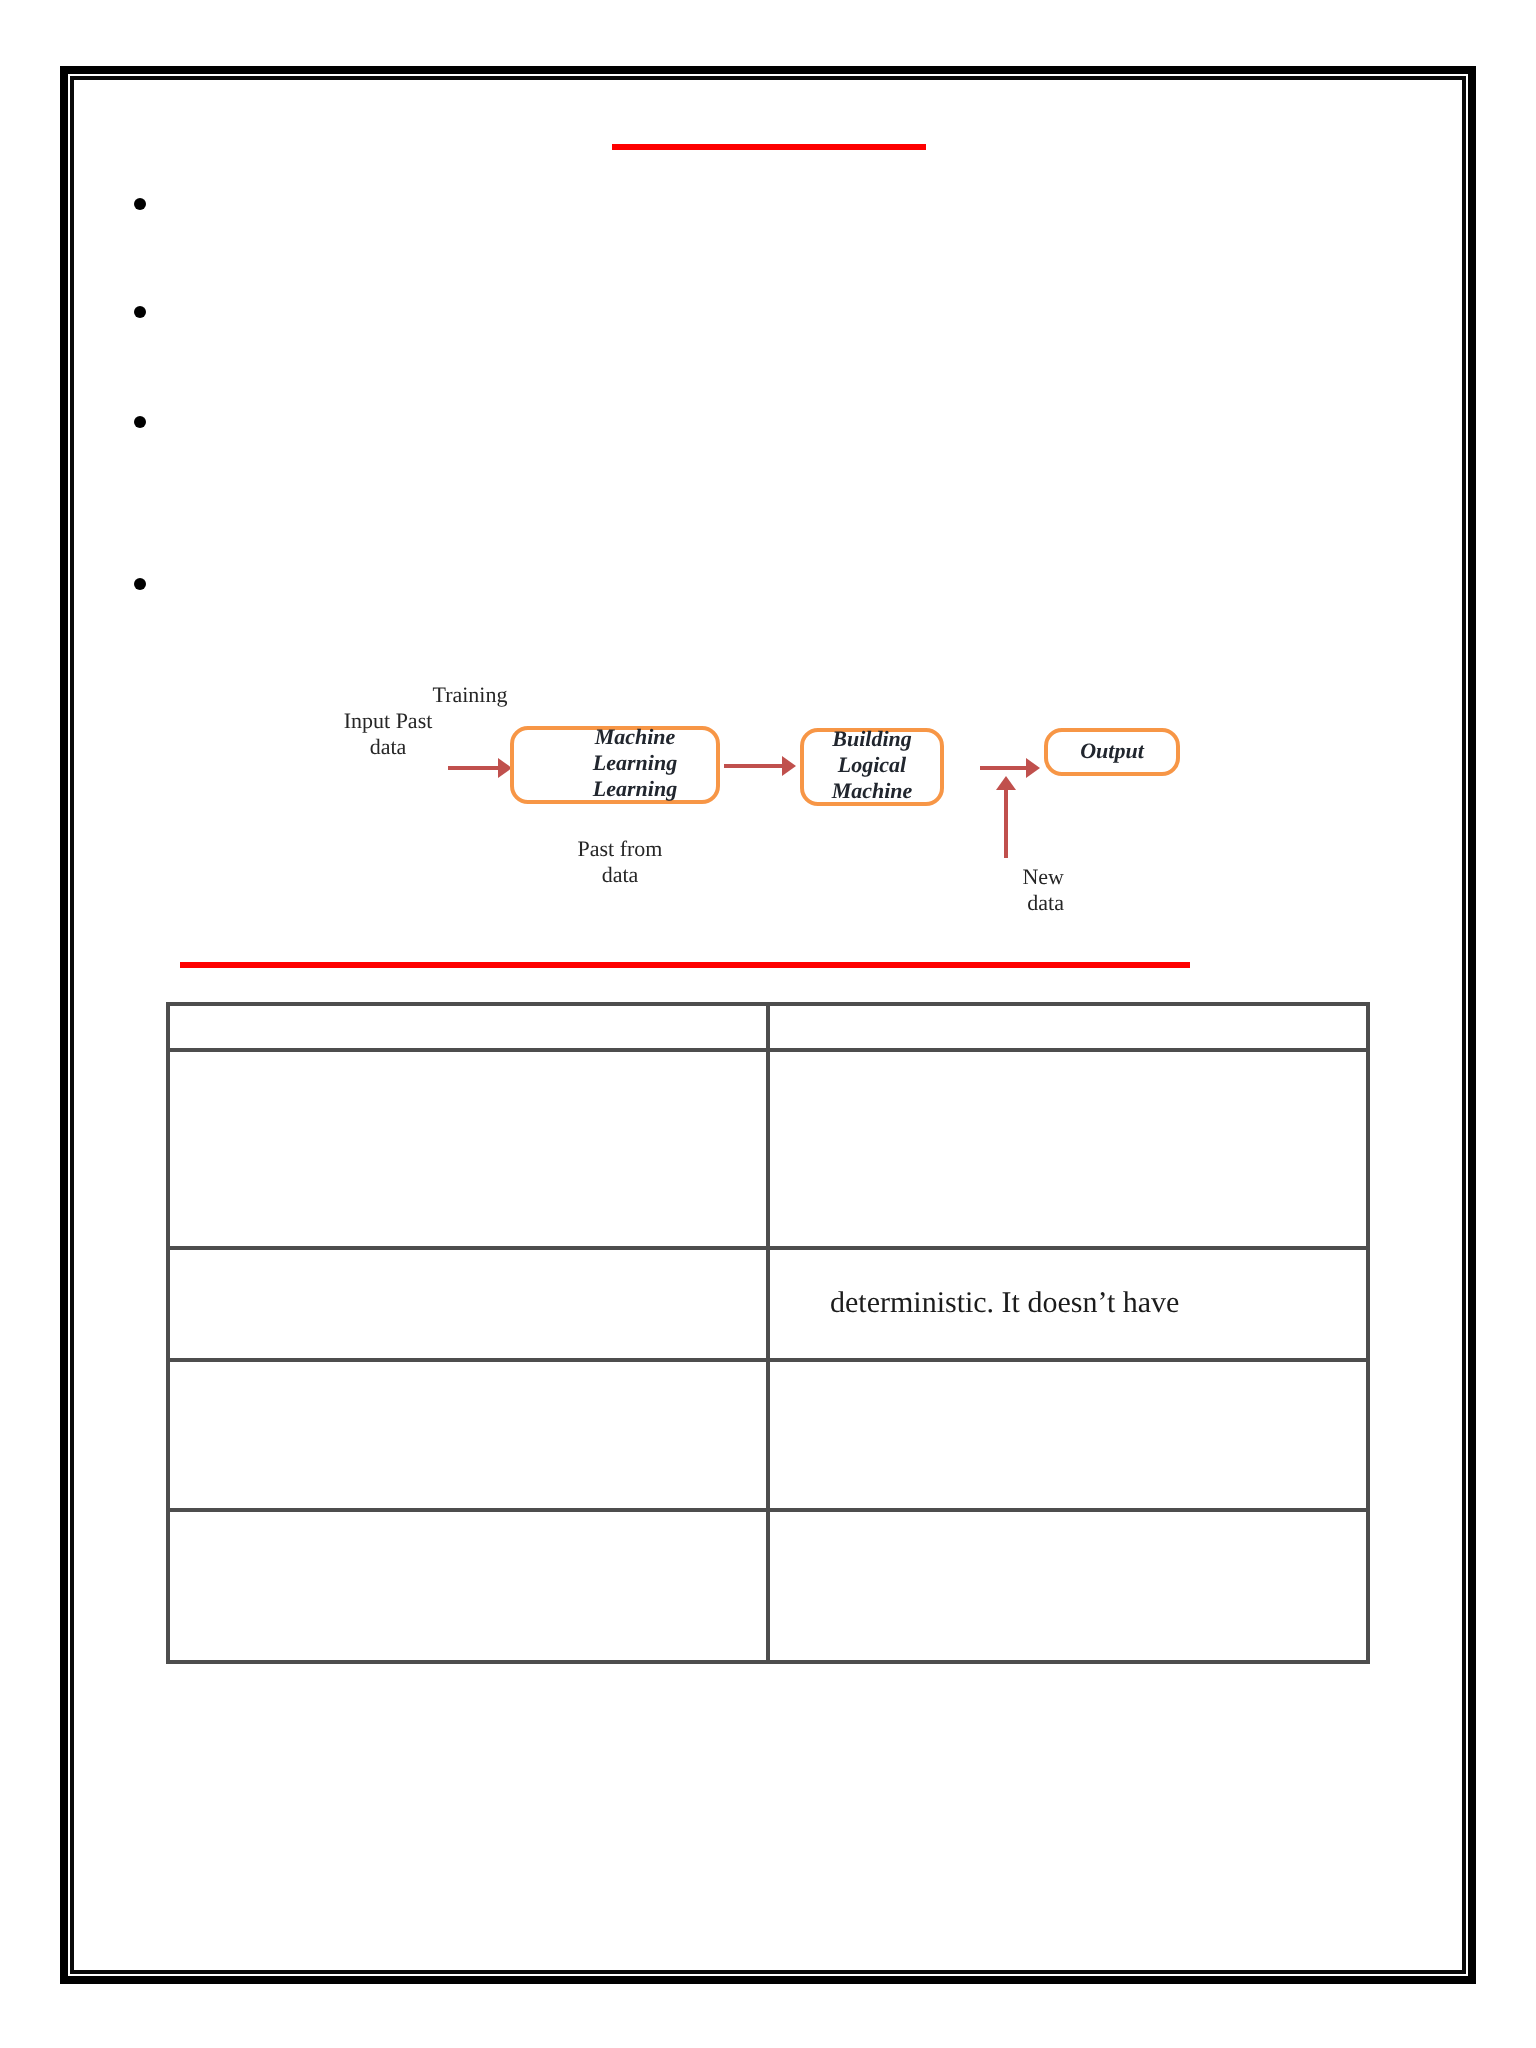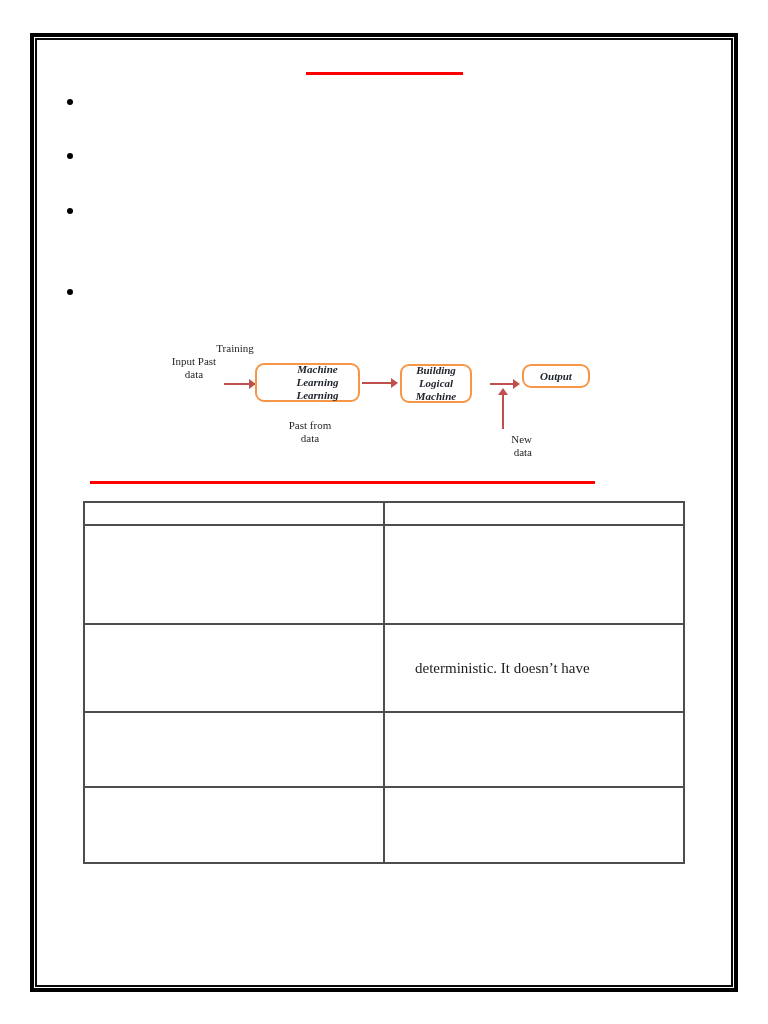--- a/index.html
+++ b/index.html
@@ -57,21 +57,21 @@
   
   .divider { position:absolute; left:90px; top:481px; width:505px; height:3px; background:#fe0000; }
 
   
   table.cmp { position:absolute; left:83px; top:501px; width:602px;
               border-collapse:collapse; table-layout:fixed; }
   table.cmp td { border:2px solid #4d4d4d; width:50%; vertical-align:middle;
                  font-size:15px; color:#1c1c1c; padding:0 0 0 30px; }
   table.cmp tr:nth-child(1) td { height:23px; }
   table.cmp tr:nth-child(2) td { height:99px; }
-  table.cmp tr:nth-child(3) td { height:88px; }
+  table.cmp tr:nth-child(3) td { height:56px; }
   table.cmp tr:nth-child(4) td { height:75px; }
   table.cmp tr:nth-child(5) td { height:76px; }
 </style>
 </head>
 <body>
 
 <div class="page">
 
   <div class="frame-outer">
     <div class="frame-inner"></div>

